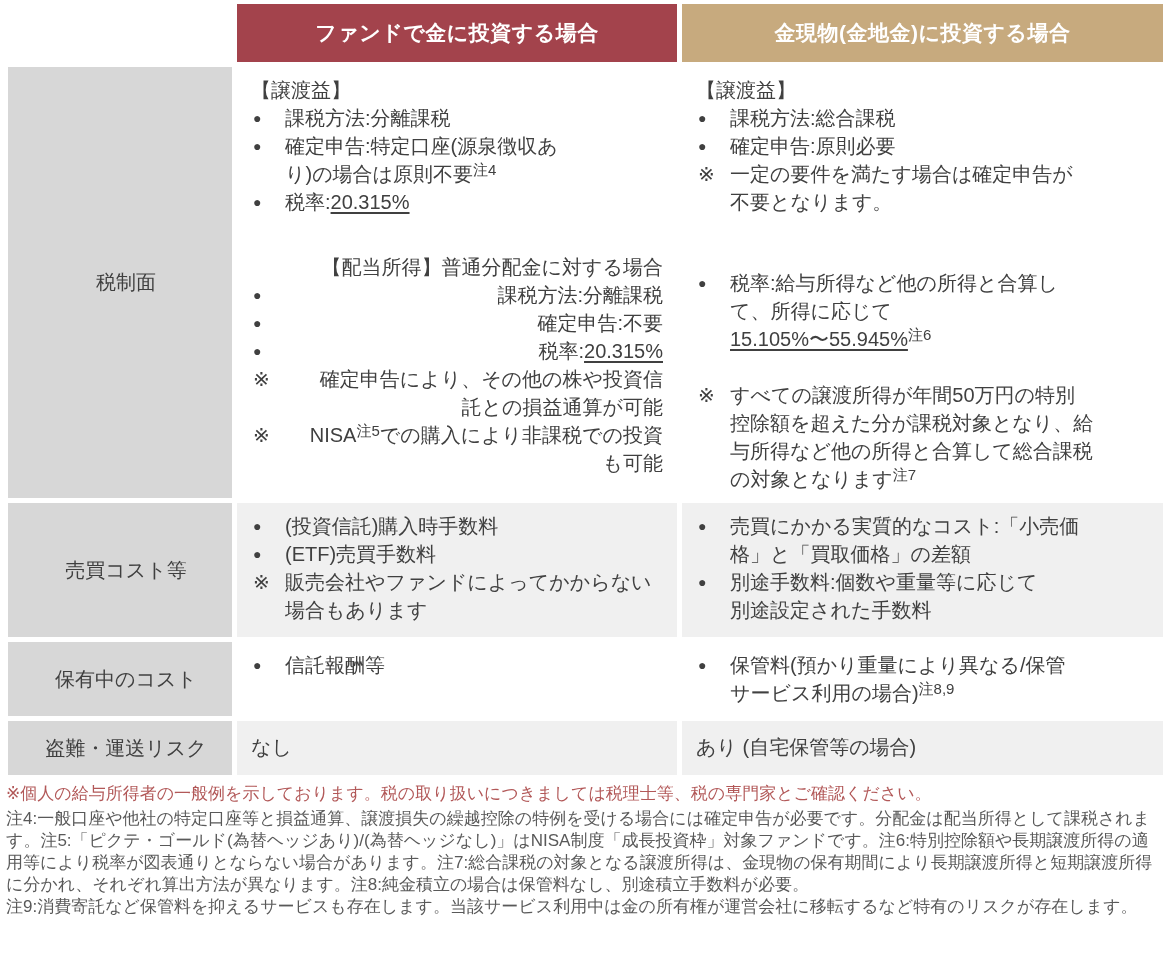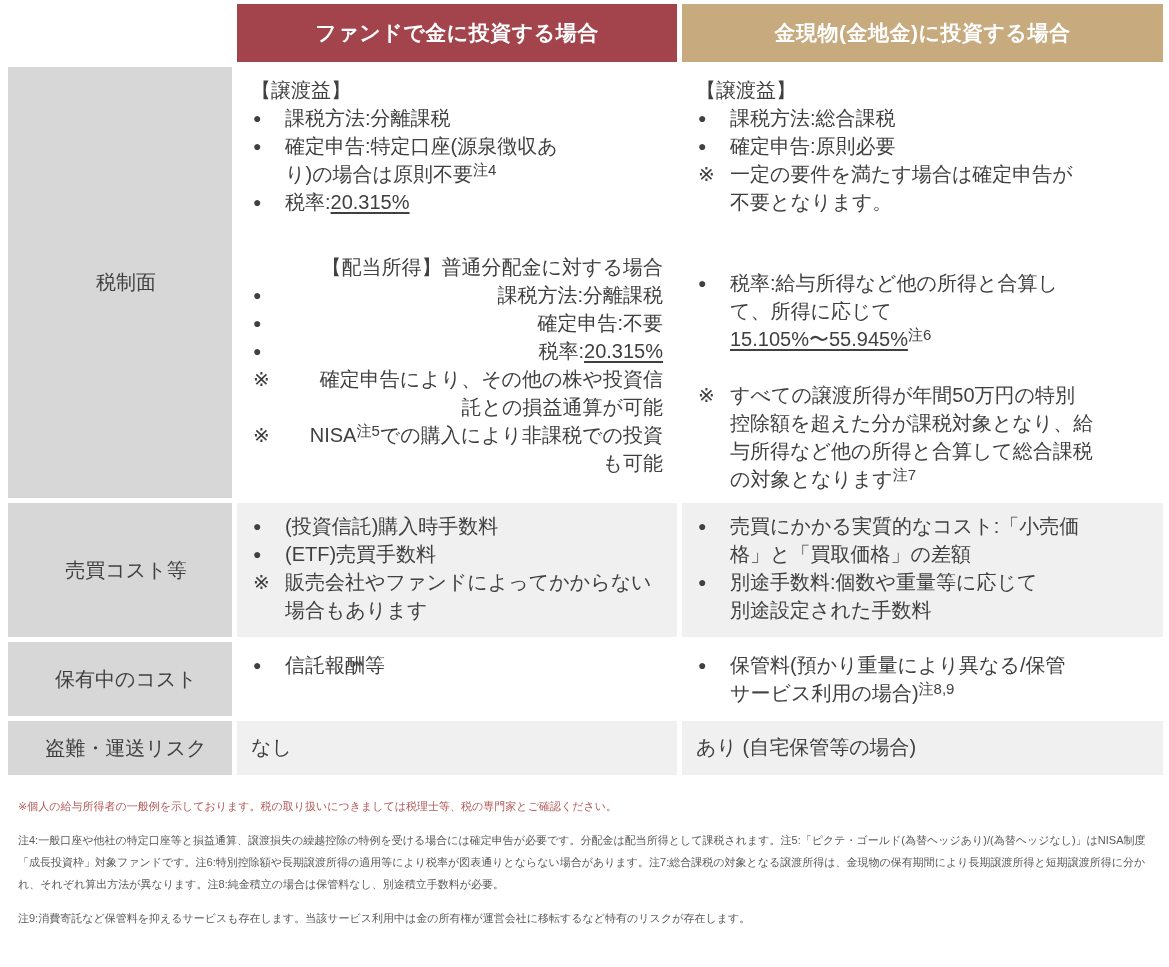--- a/index.html
+++ b/index.html
@@ -23,21 +23,21 @@
   .block + .block{margin-top:28px;}
   .block.g-lg{margin-top:37px;text-align:right;}
   .block.g-xl{margin-top:53px;}
   .line{position:relative;padding-left:34px;}
   .line.nomark{padding-left:0;}
   .mark{position:absolute;left:2px;top:0;line-height:28px;}
   .mark.dot{font-size:14px;}
   .cell sup{font-size:15px;line-height:0;vertical-align:6px;}
   .u{text-decoration:underline;text-underline-offset:3px;}
   .notes{position:absolute;left:6px;top:783px;width:1158px;}
-  .note{margin:12px;font-size:11px;line-height:22px;}
+  .note{margin:0;font-size:17px;line-height:22px;}
   .note-red{color:var(--note-red,#B25858);}
   .note-gray{color:var(--note-gray,#595959);}
   .note-gray.first{margin-top:3px;}
 </style>
 </head>
 <body>
 
 <div class="page">
 
   <div class="tbl">

